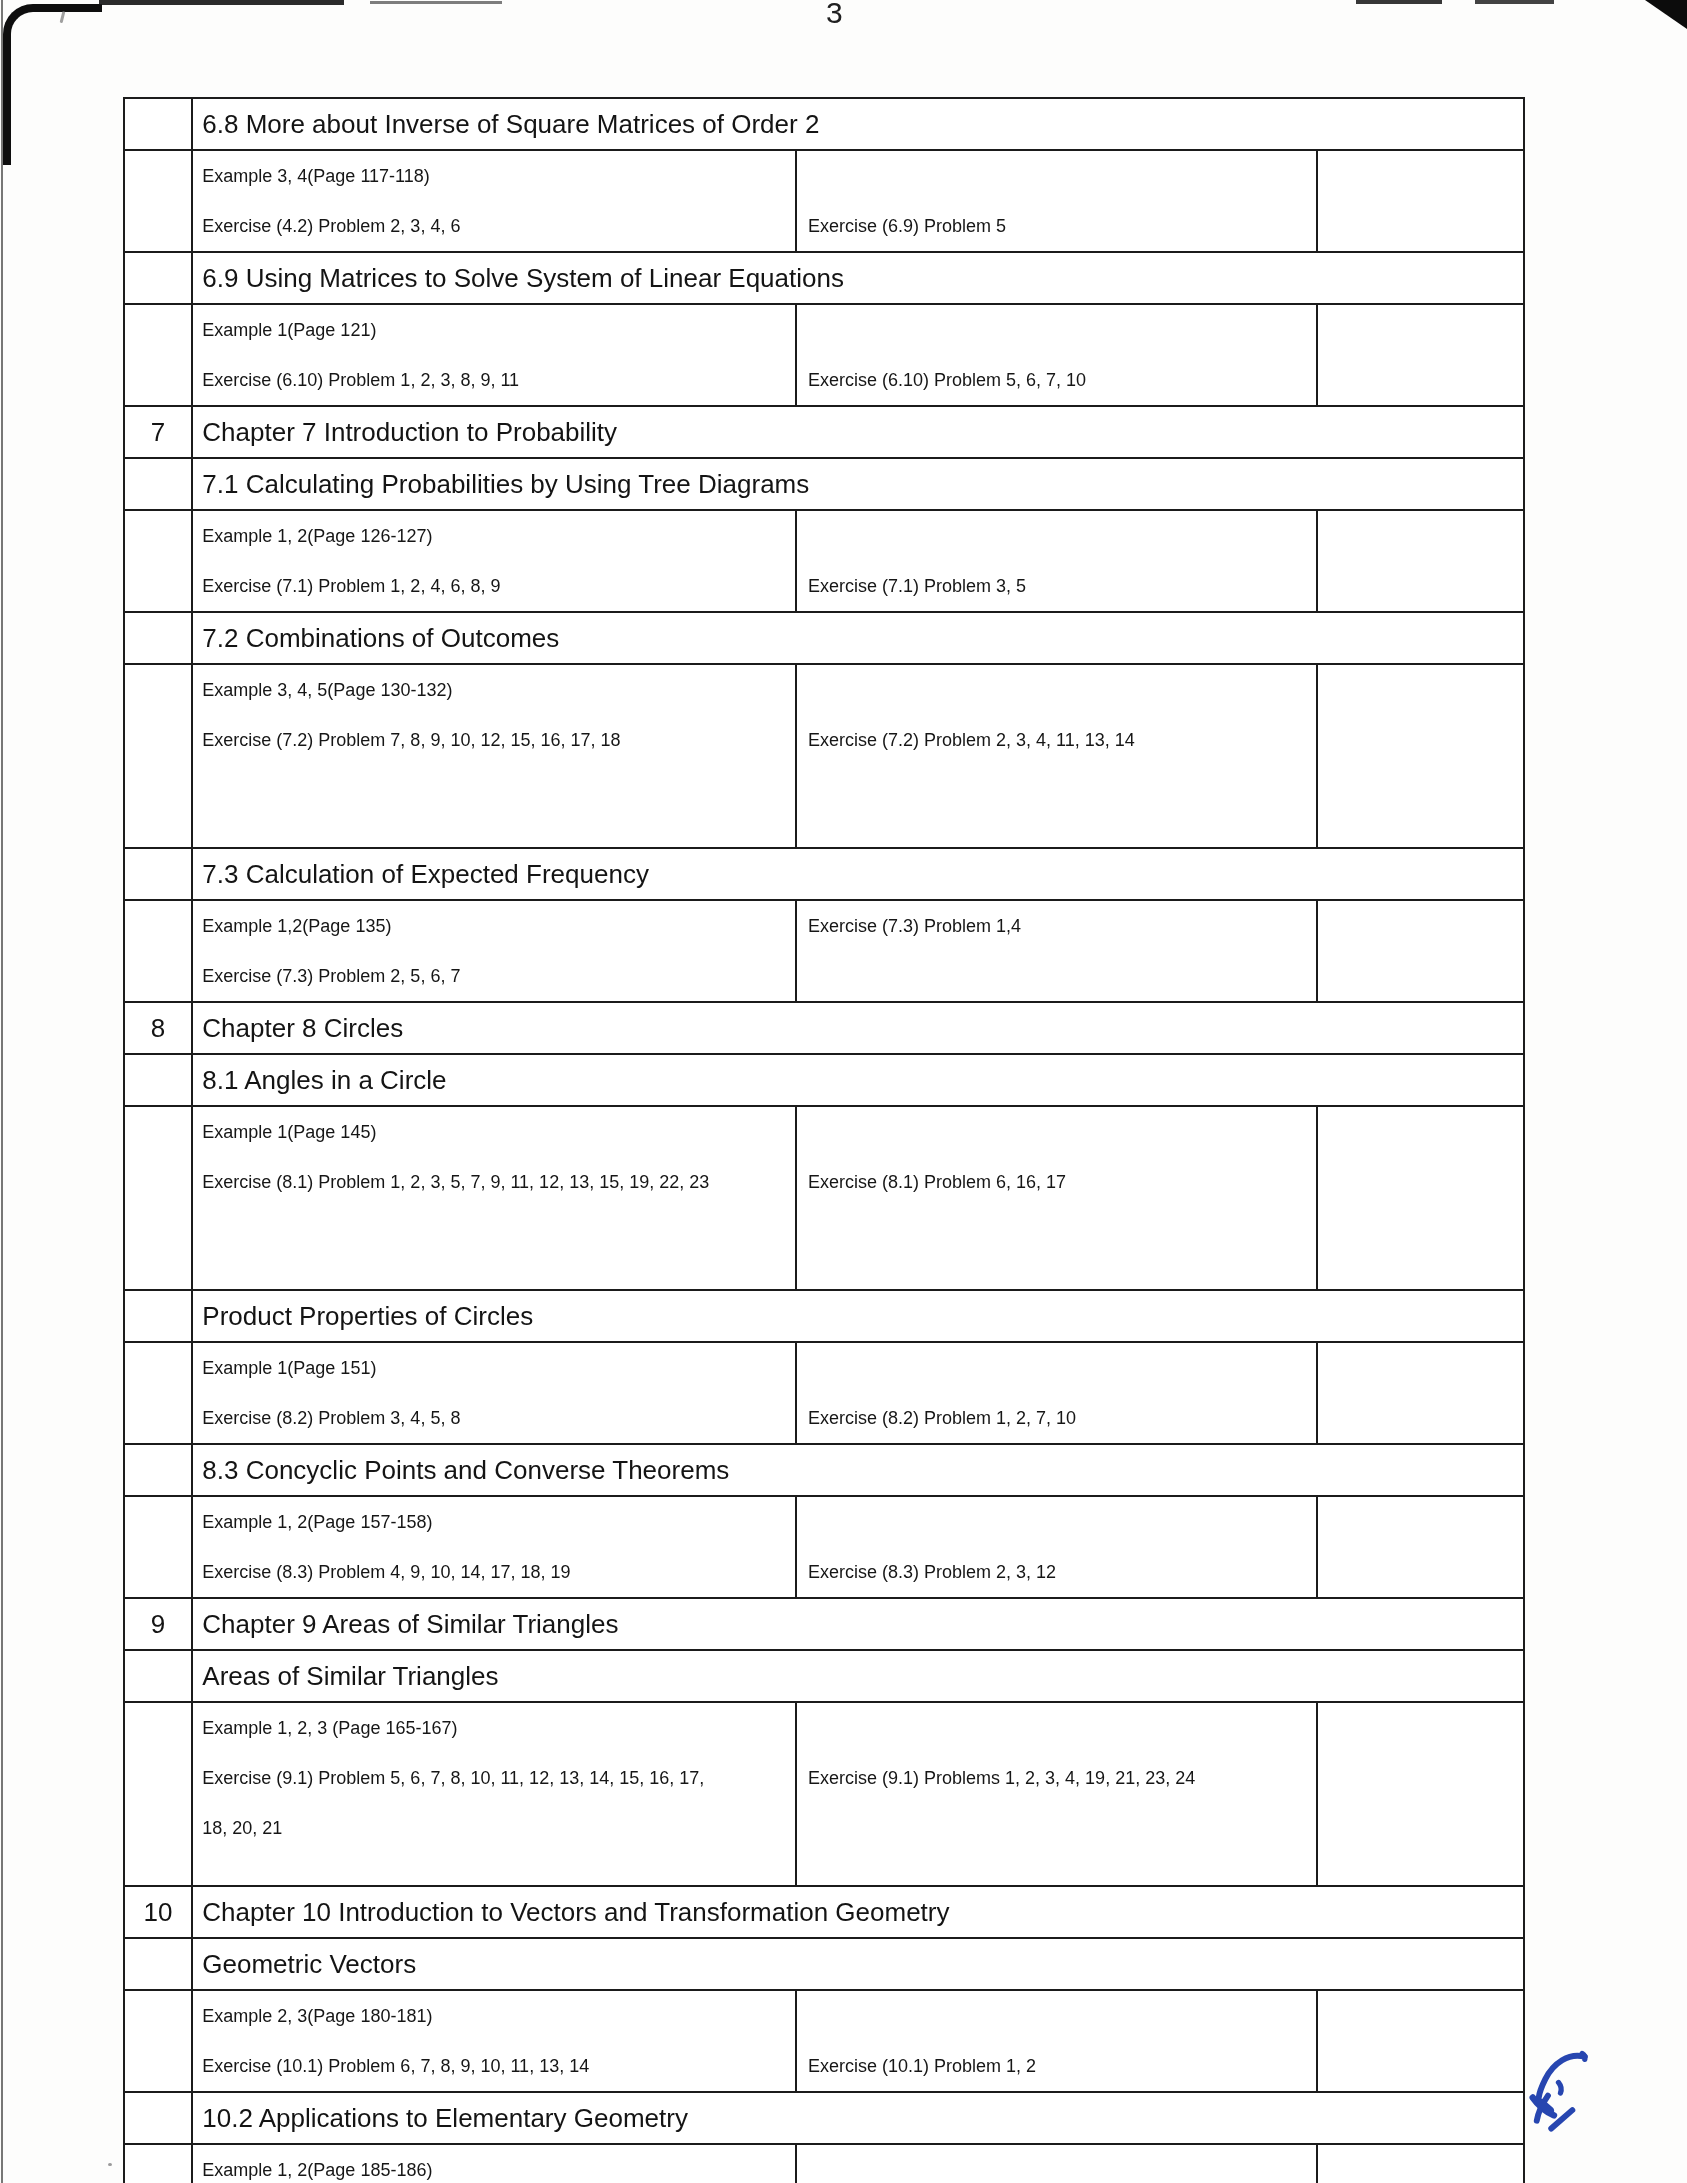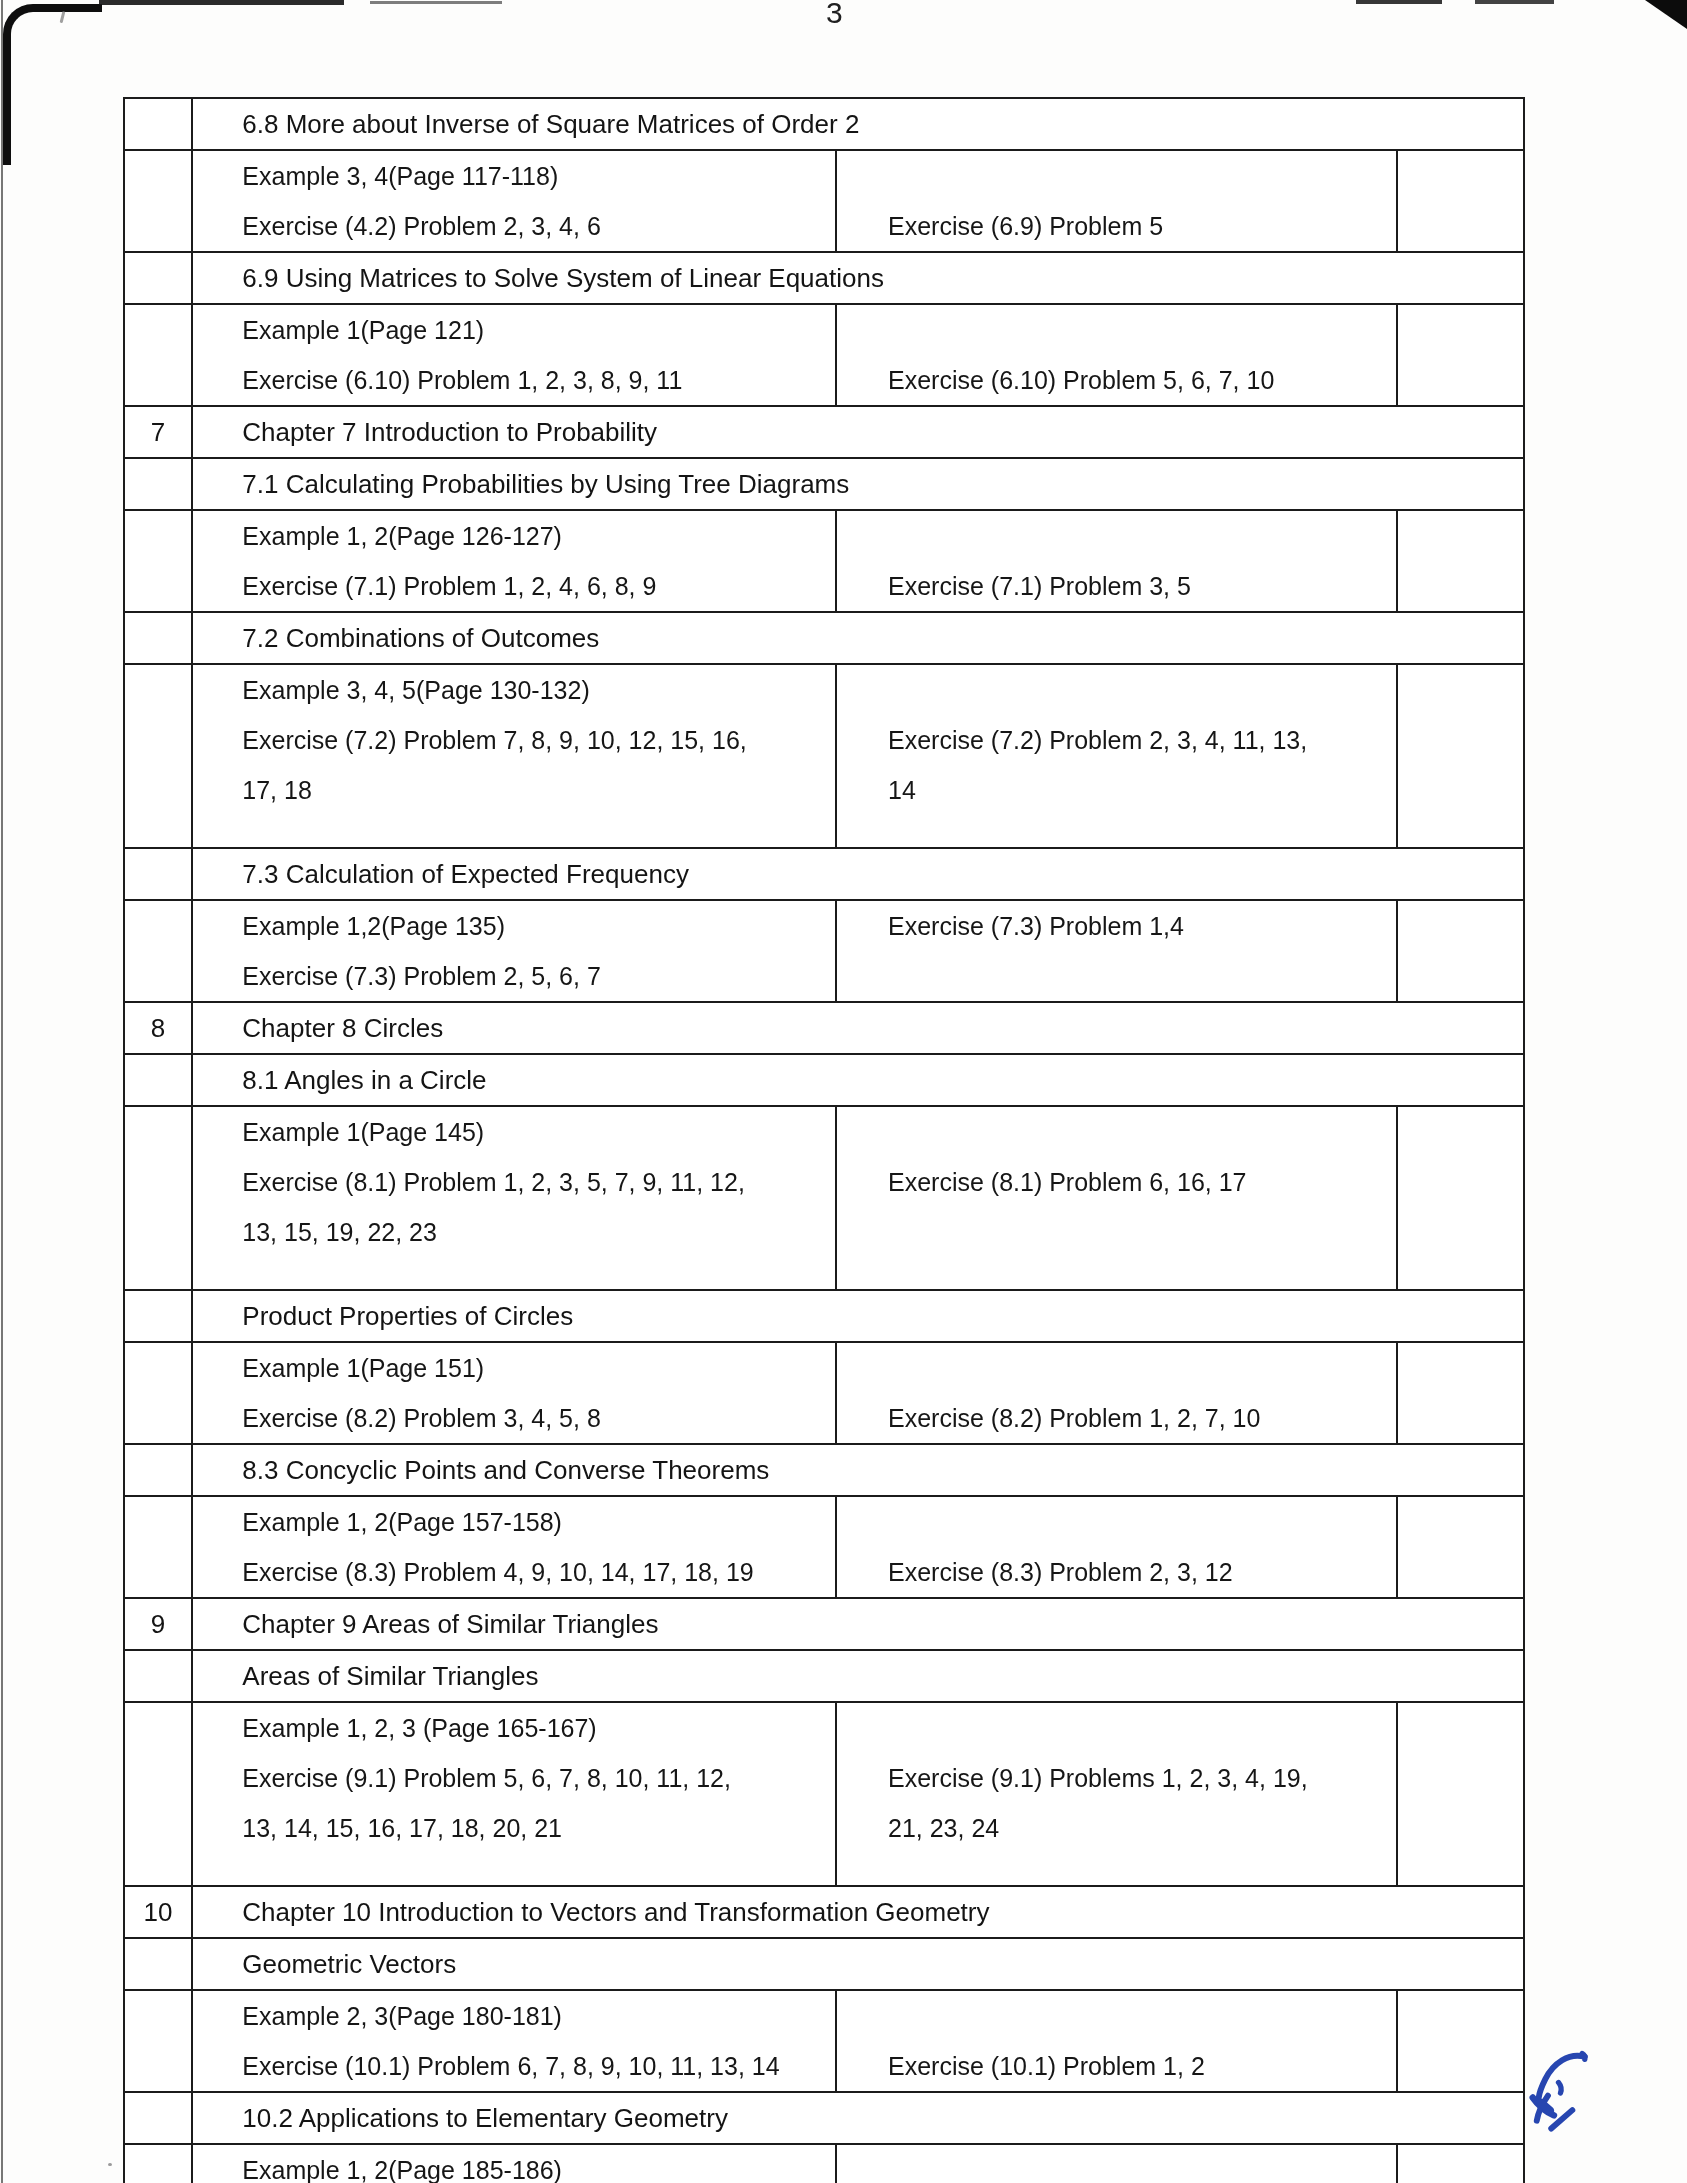--- a/index.html
+++ b/index.html
@@ -13,33 +13,33 @@
   .pagenum{
     position:absolute;left:826px;top:-4px;
     font-size:30px;color:#202020;
   }
   
   .toc{
     position:absolute;left:123px;top:97px;width:1398px;
     border:2px solid #1c1c1c;border-top-width:2.6px;border-bottom:none;
     background:#fff;box-sizing:content-box;
   }
-  .trow{display:flex;box-sizing:border-box;border-bottom:2.6px solid #1b1b1b;height:52px;gap:40px;}
+  .trow{display:flex;box-sizing:border-box;border-bottom:2.6px solid #1b1b1b;height:52px;}
   .trow.t-content{height:102px;}
   .trow.t-content.tall{height:184px;}
   .trow.t-content.single{height:57px;}
   .cell{box-sizing:border-box;height:100%;overflow:hidden;}
   .c1{width:68px;flex:none;border-right:2px solid #1b1b1b;text-align:center;}
   .cspan{flex:1;padding-left:9.3px;}
   .c2{width:604px;flex:none;border-right:2px solid #1b1b1b;padding-left:9.3px;}
   .c3{width:521px;flex:none;border-right:2px solid #1b1b1b;padding-left:11px;}
   .c4{flex:1;}
   .hd{display:block;line-height:50px;font-size:26px;white-space:nowrap;color:#141414;}
   .chnum{display:block;line-height:50px;font-size:26px;color:#141414;}
-  .para{line-height:50px;font-size:25px;white-space:nowrap;color:#161616;}
+  .para{line-height:50px;font-size:18px;white-space:nowrap;color:#161616;}
   .tall .para.ex{white-space:normal;width:529px;}
   .tall .para.exr{white-space:normal;width:450px;}
   .para.exr{margin-top:50px;}
   .trow.rtop .para.exr{margin-top:0;}
   
   .corner-tl{
     position:absolute;left:2.6px;top:4px;width:99px;height:161px;
     border-left:8px solid #0e0e0e;border-top:8px solid #0e0e0e;
     border-top-left-radius:30px;box-sizing:border-box;
   }

